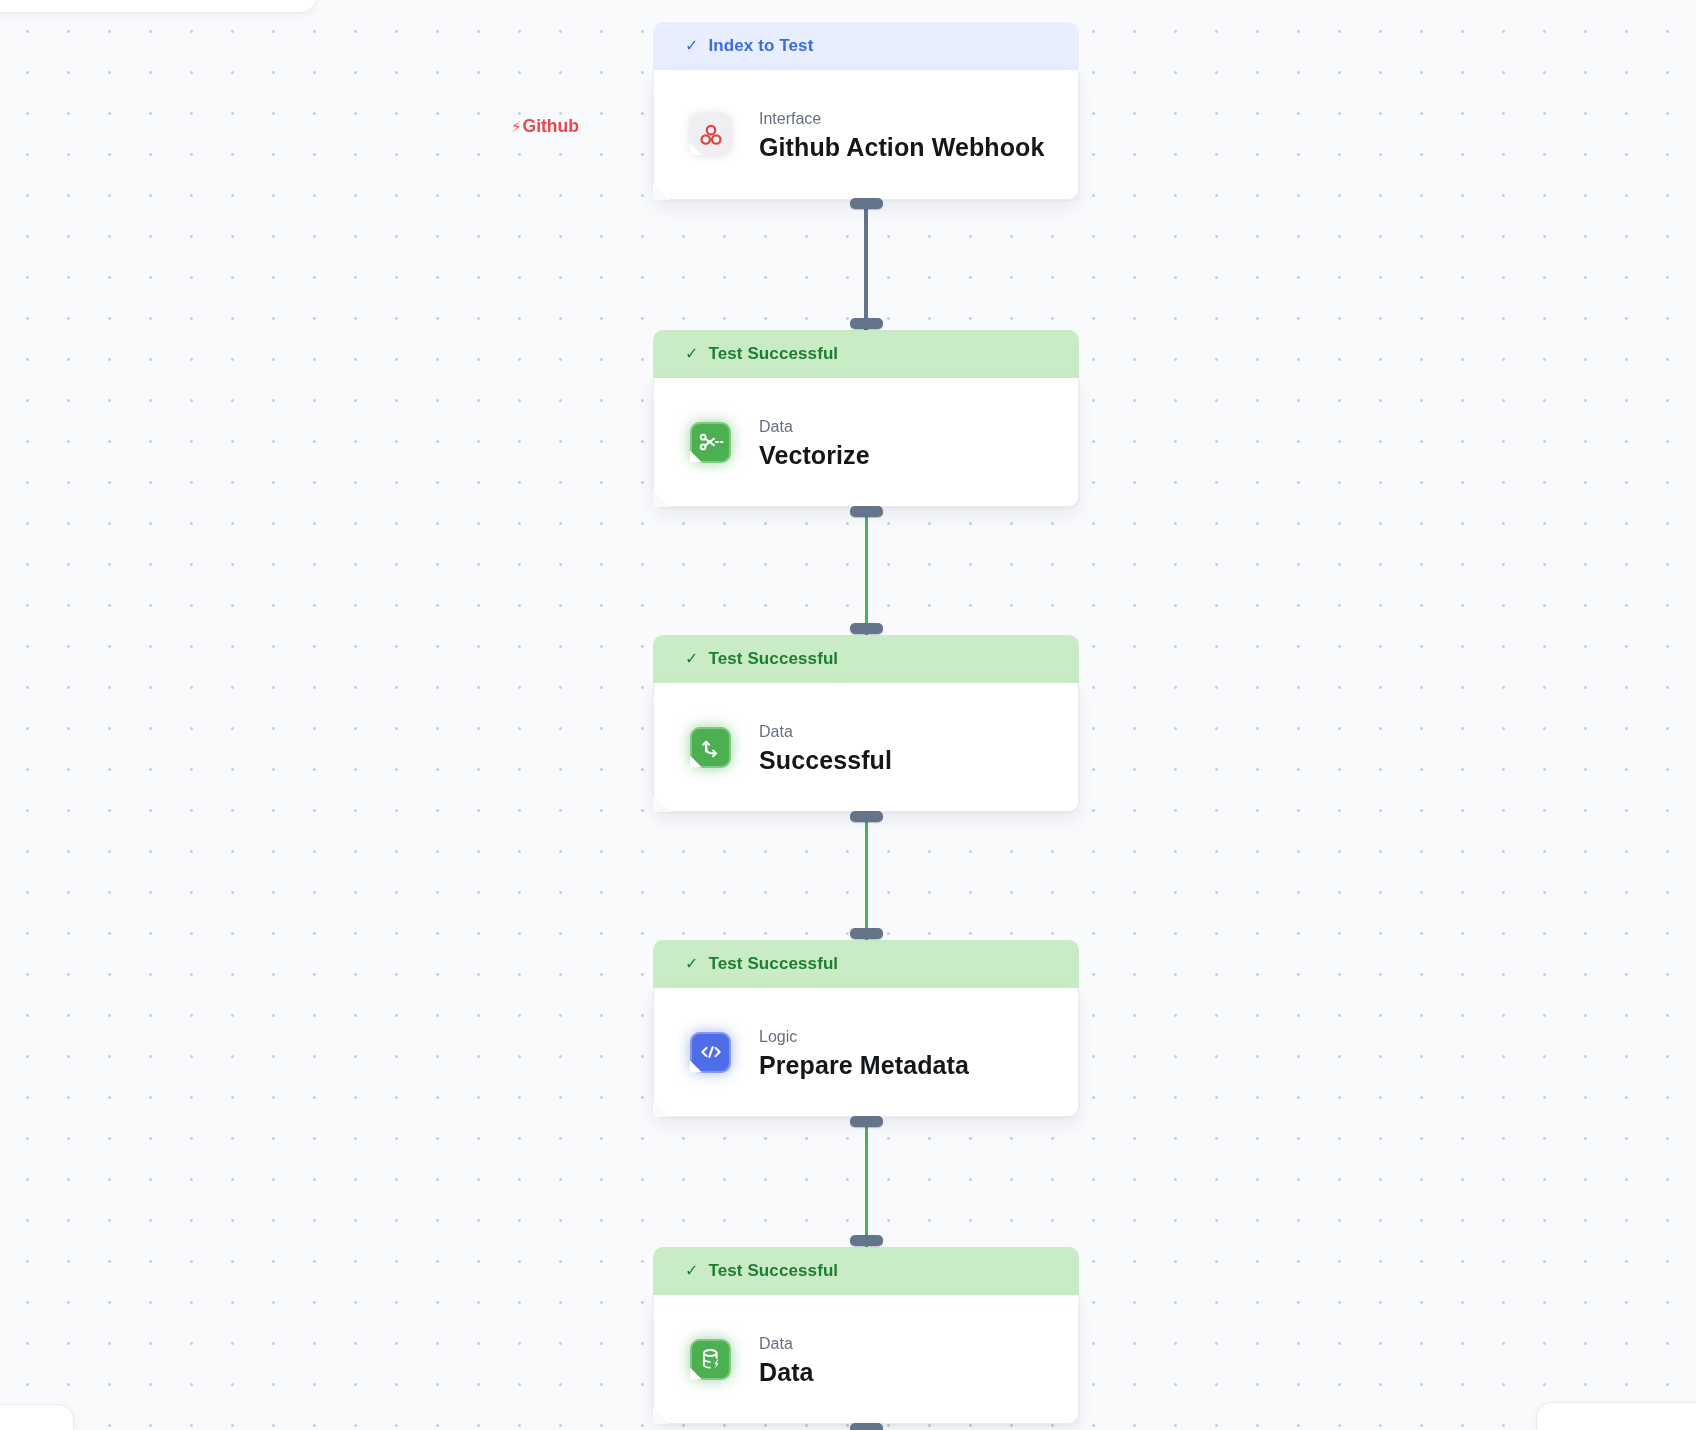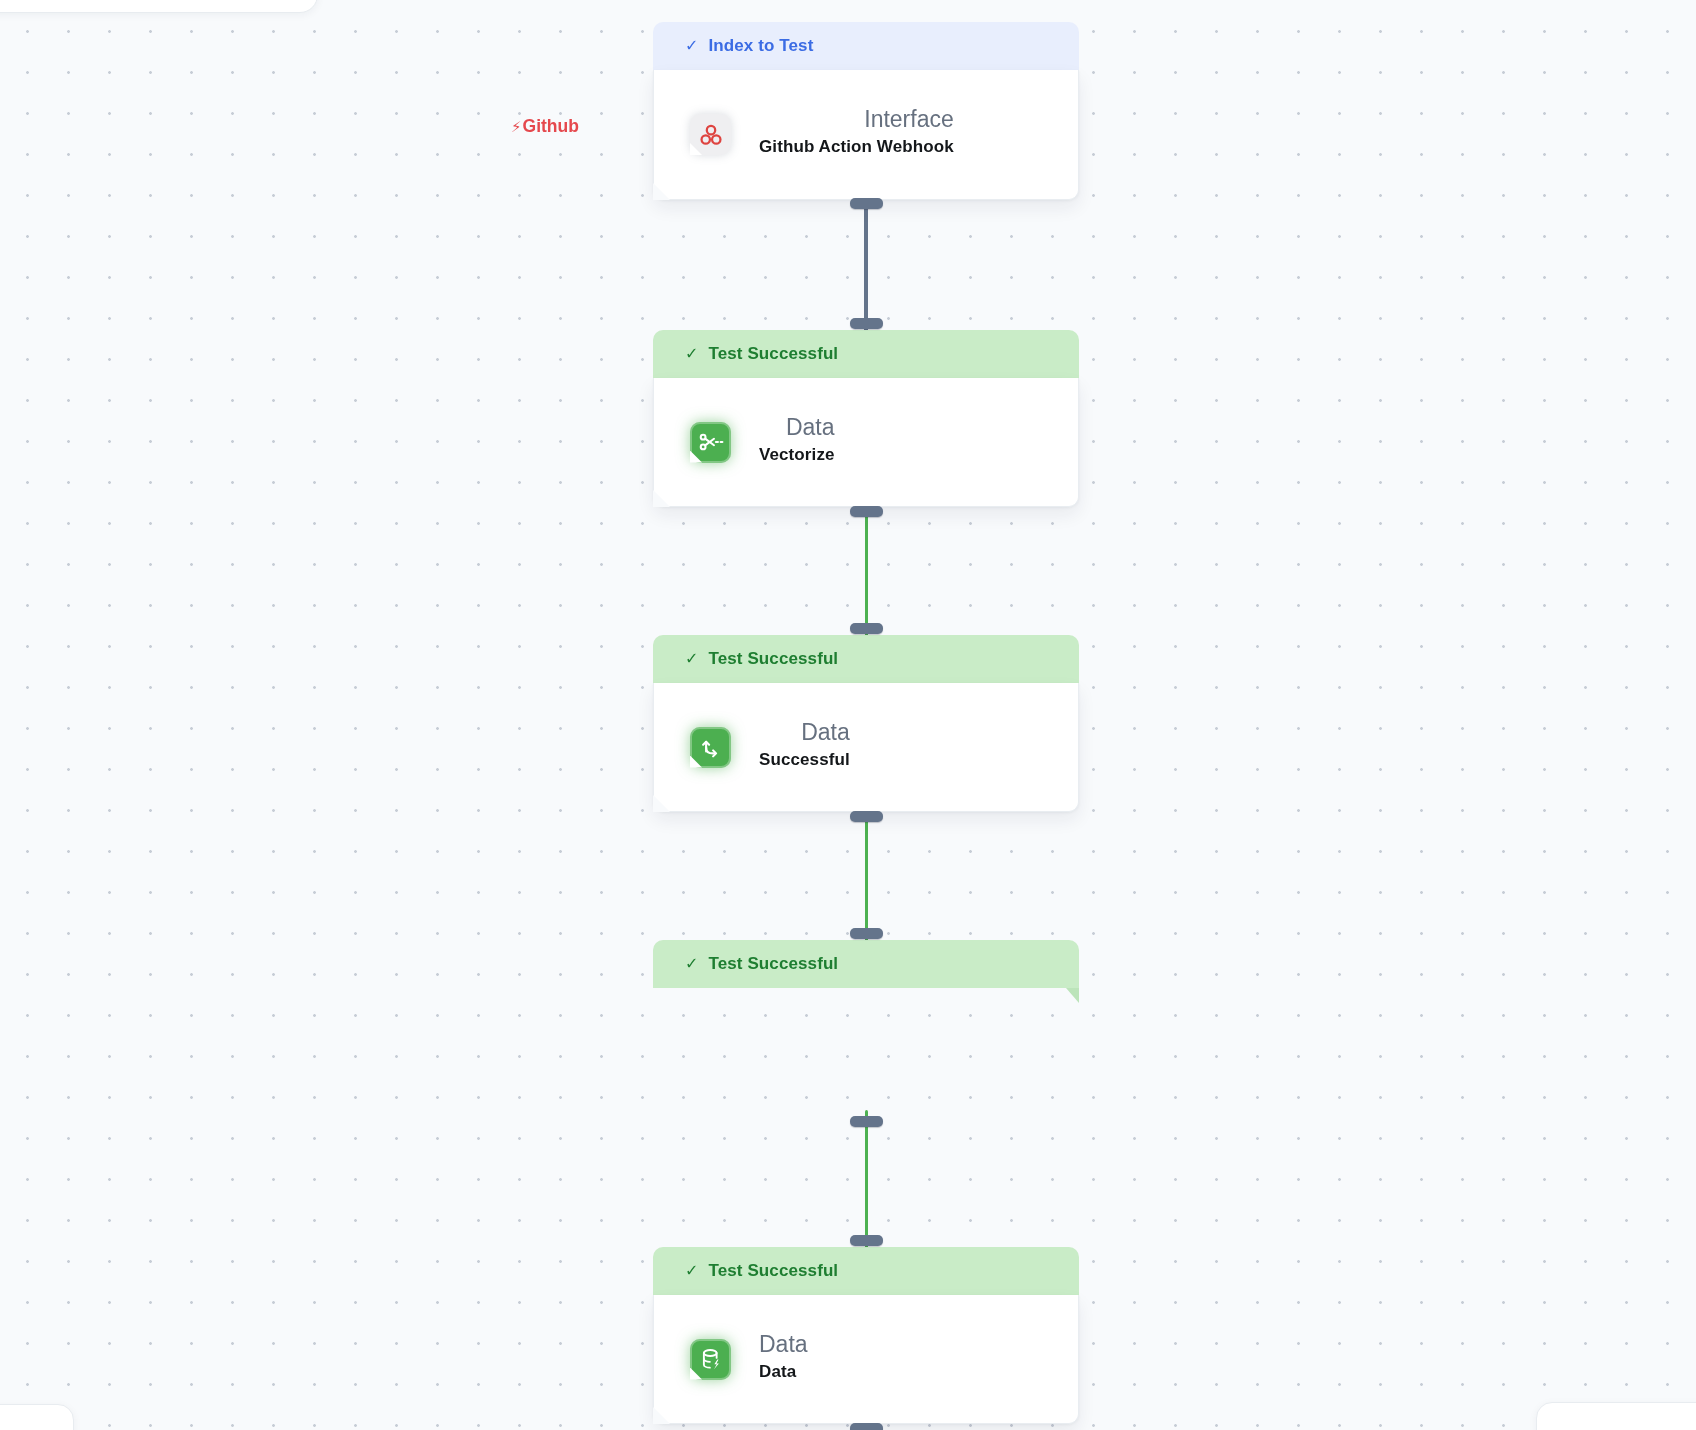--- a/index.html
+++ b/index.html
@@ -50,22 +50,22 @@
   .tile{position:relative;width:41px;height:41px;border-radius:10px;flex:0 0 auto;
     display:flex;align-items:center;justify-content:center;}
   .tile-cut{position:absolute;left:0;bottom:0;width:12px;height:12px;
     background:#FFFFFF;clip-path:polygon(0 0,0 100%,100% 100%);}
   .tile--gray{background:#EFEFF1;box-shadow:0 0 10px rgba(120,130,145,.28);}
   .tile--green{background:#4CAF50;
     box-shadow:0 0 14px rgba(76,175,80,.55),inset 0 0 0 2px rgba(255,255,255,.30);}
   .tile--blue{background:#4E6EE9;
     box-shadow:0 0 14px rgba(78,110,233,.50),inset 0 0 0 2px rgba(255,255,255,.30);}
   .texts{margin-left:28px;display:flex;flex-direction:column;gap:5px;}
-  .category{font-size:23px;color:#66707F;line-height:20px;text-align:right;}
-  .title{font-size:17px;font-weight:700;color:#14171A;line-height:26px;letter-spacing:.1px;}
+  .category{font-size:16px;color:#66707F;line-height:20px;}
+  .title{font-size:25px;font-weight:700;color:#14171A;line-height:26px;letter-spacing:.1px;}
 
   
   .trigger{position:absolute;left:511px;top:116px;display:flex;align-items:center;
     color:#E5484D;font-size:17.5px;font-weight:700;z-index:2;}
   .trigger .bolt{font-size:15px;margin-right:1px;}
 </style>
 </head>
 <body>
 
 <div class="canvas">
@@ -172,20 +172,37 @@
       <div class="corner-cut"></div>
     </div>
   </div>
 
   <div class="node node--success" style="top:940px">
     <div class="node-header">
       <span class="check">✓</span>
       <span>Test Successful</span>
       <div class="fold"></div>
     </div>
+    <div class="node-body">
+      <div class="tile tile--blue">
+        <svg viewBox="0 0 40 40" width="30" height="30">
+          <g fill="none" stroke="#FFFFFF" stroke-width="2.8" stroke-linecap="round" stroke-linejoin="round">
+            <path d="M14 14.5 L8.5 20 L14 25.5"></path>
+            <path d="M26 14.5 L31.5 20 L26 25.5"></path>
+            <path d="M22.3 13.5 L17.7 26.5"></path>
+          </g>
+        </svg>
+        <div class="tile-cut"></div>
+      </div>
+      <div class="texts">
+        <div class="category">Logic</div>
+        <div class="title">Prepare Metadata</div>
+      </div>
+      <div class="corner-cut"></div>
+    </div>
   </div>
 
   <div class="node node--success" style="top:1247px">
     <div class="node-header">
       <span class="check">✓</span>
       <span>Test Successful</span>
       <div class="fold"></div>
     </div>
     <div class="node-body">
       <div class="tile tile--green">

